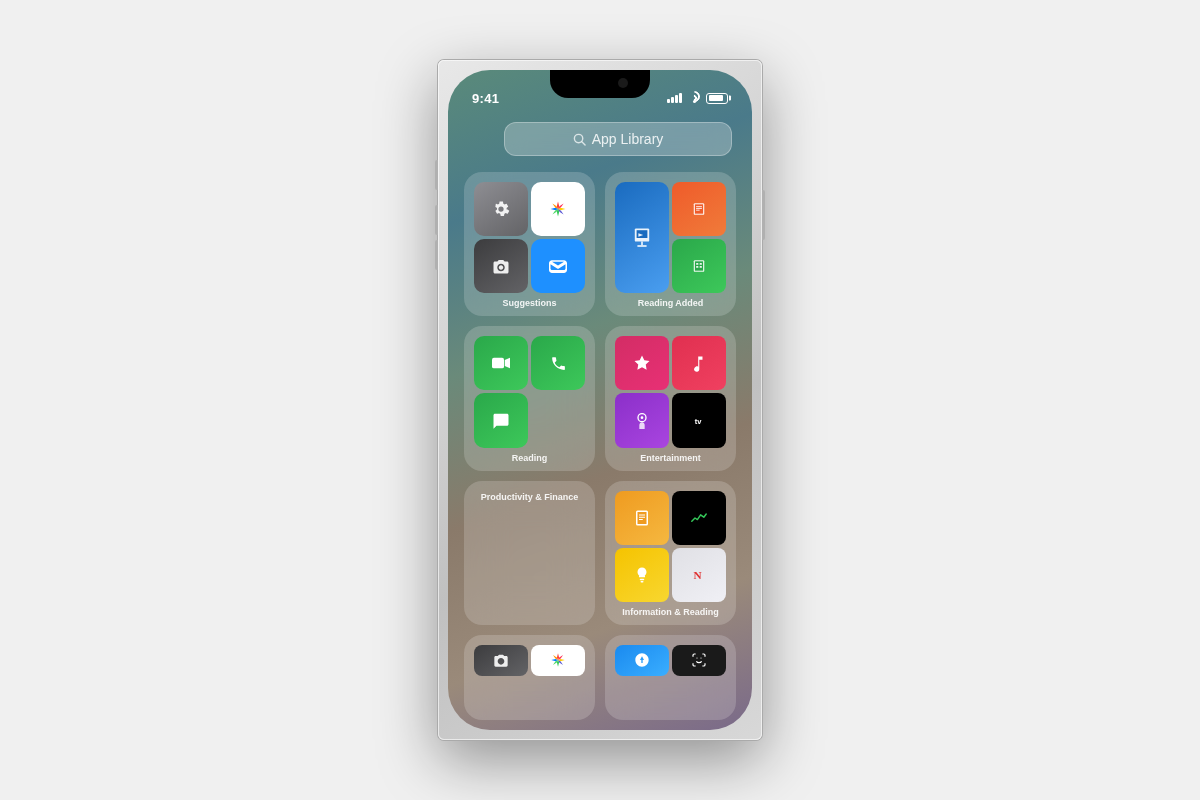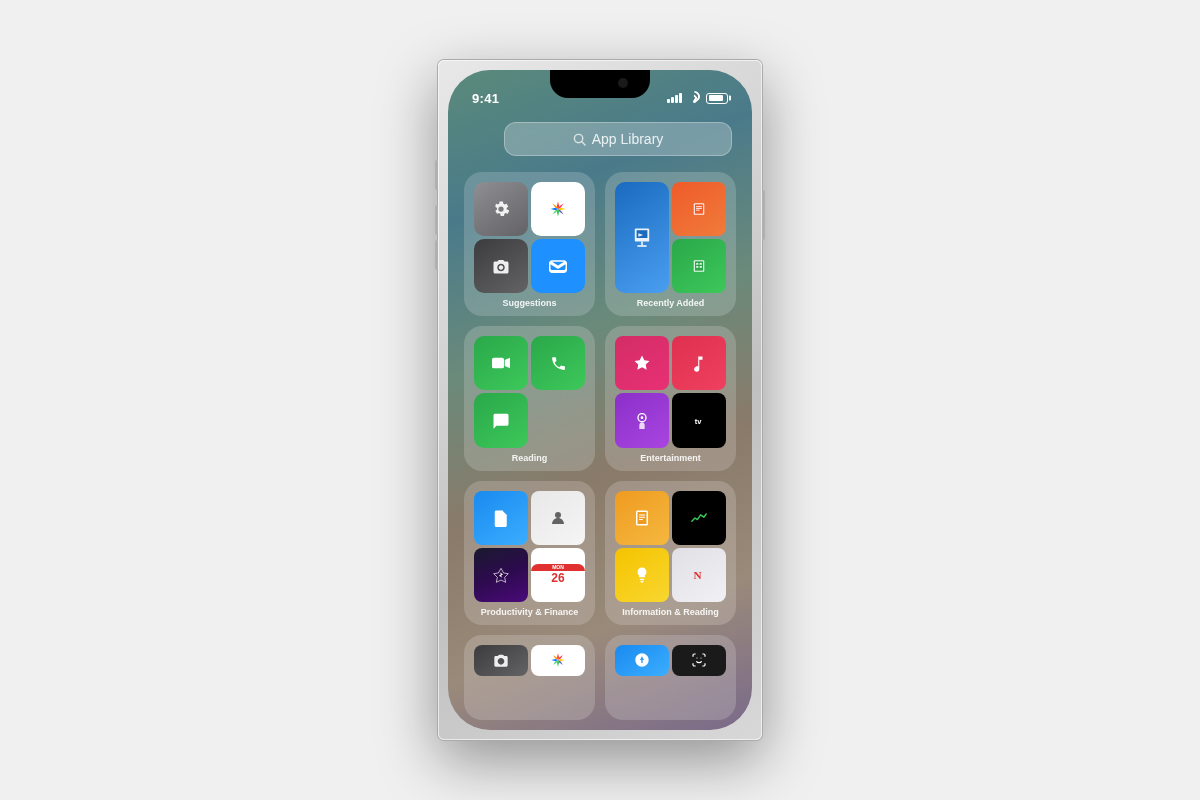--- a/index.html
+++ b/index.html
@@ -500,21 +500,21 @@
               <svg width="14" height="14" viewBox="0 0 24 24" fill="white">
                 <rect x="3" y="2" width="18" height="20" rx="2" fill="white" opacity="0.9"></rect>
                 <rect x="5" y="4" width="14" height="16" fill="#2aa84a"></rect>
                 <rect x="7" y="7" width="4" height="3" rx="1" fill="white" opacity="0.9"></rect>
                 <rect x="13" y="7" width="4" height="3" rx="1" fill="white" opacity="0.9"></rect>
                 <rect x="7" y="12" width="4" height="3" rx="1" fill="white" opacity="0.9"></rect>
                 <rect x="13" y="12" width="4" height="3" rx="1" fill="white" opacity="0.9"></rect>
               </svg>
             </div>
           </div>
-          <div class="folder-label">Recently Added</div>
+          <div class="folder-label">Reading Added</div>
         </div>
       </div>
 
       <div class="grid-row">
 
         <div class="folder">
           <div class="suggestions-inner">
 
             <div class="app-icon icon-facetime">
               <svg width="18" height="14" viewBox="0 0 24 18" fill="white">
@@ -567,48 +567,20 @@
               </svg>
             </div>
           </div>
           <div class="folder-label">Entertainment</div>
         </div>
       </div>
 
       <div class="grid-row">
 
         <div class="folder">
-          <div class="folder-inner-grid">
-
-            <div class="app-icon icon-files" style="width:100%;height:100%;">
-              <svg width="17" height="18" viewBox="0 0 22 24" fill="white">
-                <path d="M2 4C2 2.9 2.9 2 4 2h8l6 6v14c0 1.1-.9 2-2 2H4c-1.1 0-2-.9-2-2V4z"></path>
-                <path d="M12 2v6h6" fill="none" stroke="rgba(255,255,255,0.6)" stroke-width="1.5"></path>
-              </svg>
-            </div>
-
-            <div class="app-icon icon-contacts" style="width:100%;height:100%;">
-              <svg width="16" height="18" viewBox="0 0 20 24" fill="#636366">
-                <circle cx="10" cy="8" r="4" fill="#636366"></circle>
-                <path d="M2 20c0-4.4 3.6-8 8-8s8 3.6 8 8H2z" fill="#636366"></path>
-              </svg>
-            </div>
-
-            <div class="app-icon icon-shortcuts" style="width:100%;height:100%;">
-              <svg width="16" height="16" viewBox="0 0 24 24" fill="white">
-                <polygon points="12,2 16,9 23,10 17.5,15.5 19,23 12,19.5 5,23 6.5,15.5 1,10 8,9" fill="none" stroke="white" stroke-width="1"></polygon>
-                <path d="M10 8l2 3-3 2 5 3-2-3 3-2z" fill="white"></path>
-              </svg>
-            </div>
-
-            <div class="app-icon icon-calendar" style="width:100%;height:100%;background:white;display:flex;flex-direction:column;align-items:center;justify-content:center;border-radius:8px;">
-              <div style="background:#e03030;width:100%;border-radius:8px 8px 0 0;text-align:center;font-size:5px;color:white;padding:1px 0;font-family:sans-serif;font-weight:600;">MON</div>
-              <div style="font-size:12px;color:#e03030;font-weight:700;line-height:1.2;font-family:sans-serif;">26</div>
-            </div>
-          </div>
           <div class="folder-label">Productivity &amp; Finance</div>
         </div>
 
         <div class="folder">
           <div class="folder-inner-grid">
 
             <div class="app-icon icon-books" style="width:100%;height:100%;">
               <svg width="16" height="18" viewBox="0 0 20 24" fill="white">
                 <rect x="2" y="2" width="16" height="20" rx="2" fill="white"></rect>
                 <rect x="4" y="4" width="12" height="16" fill="#ef9b20"></rect>

